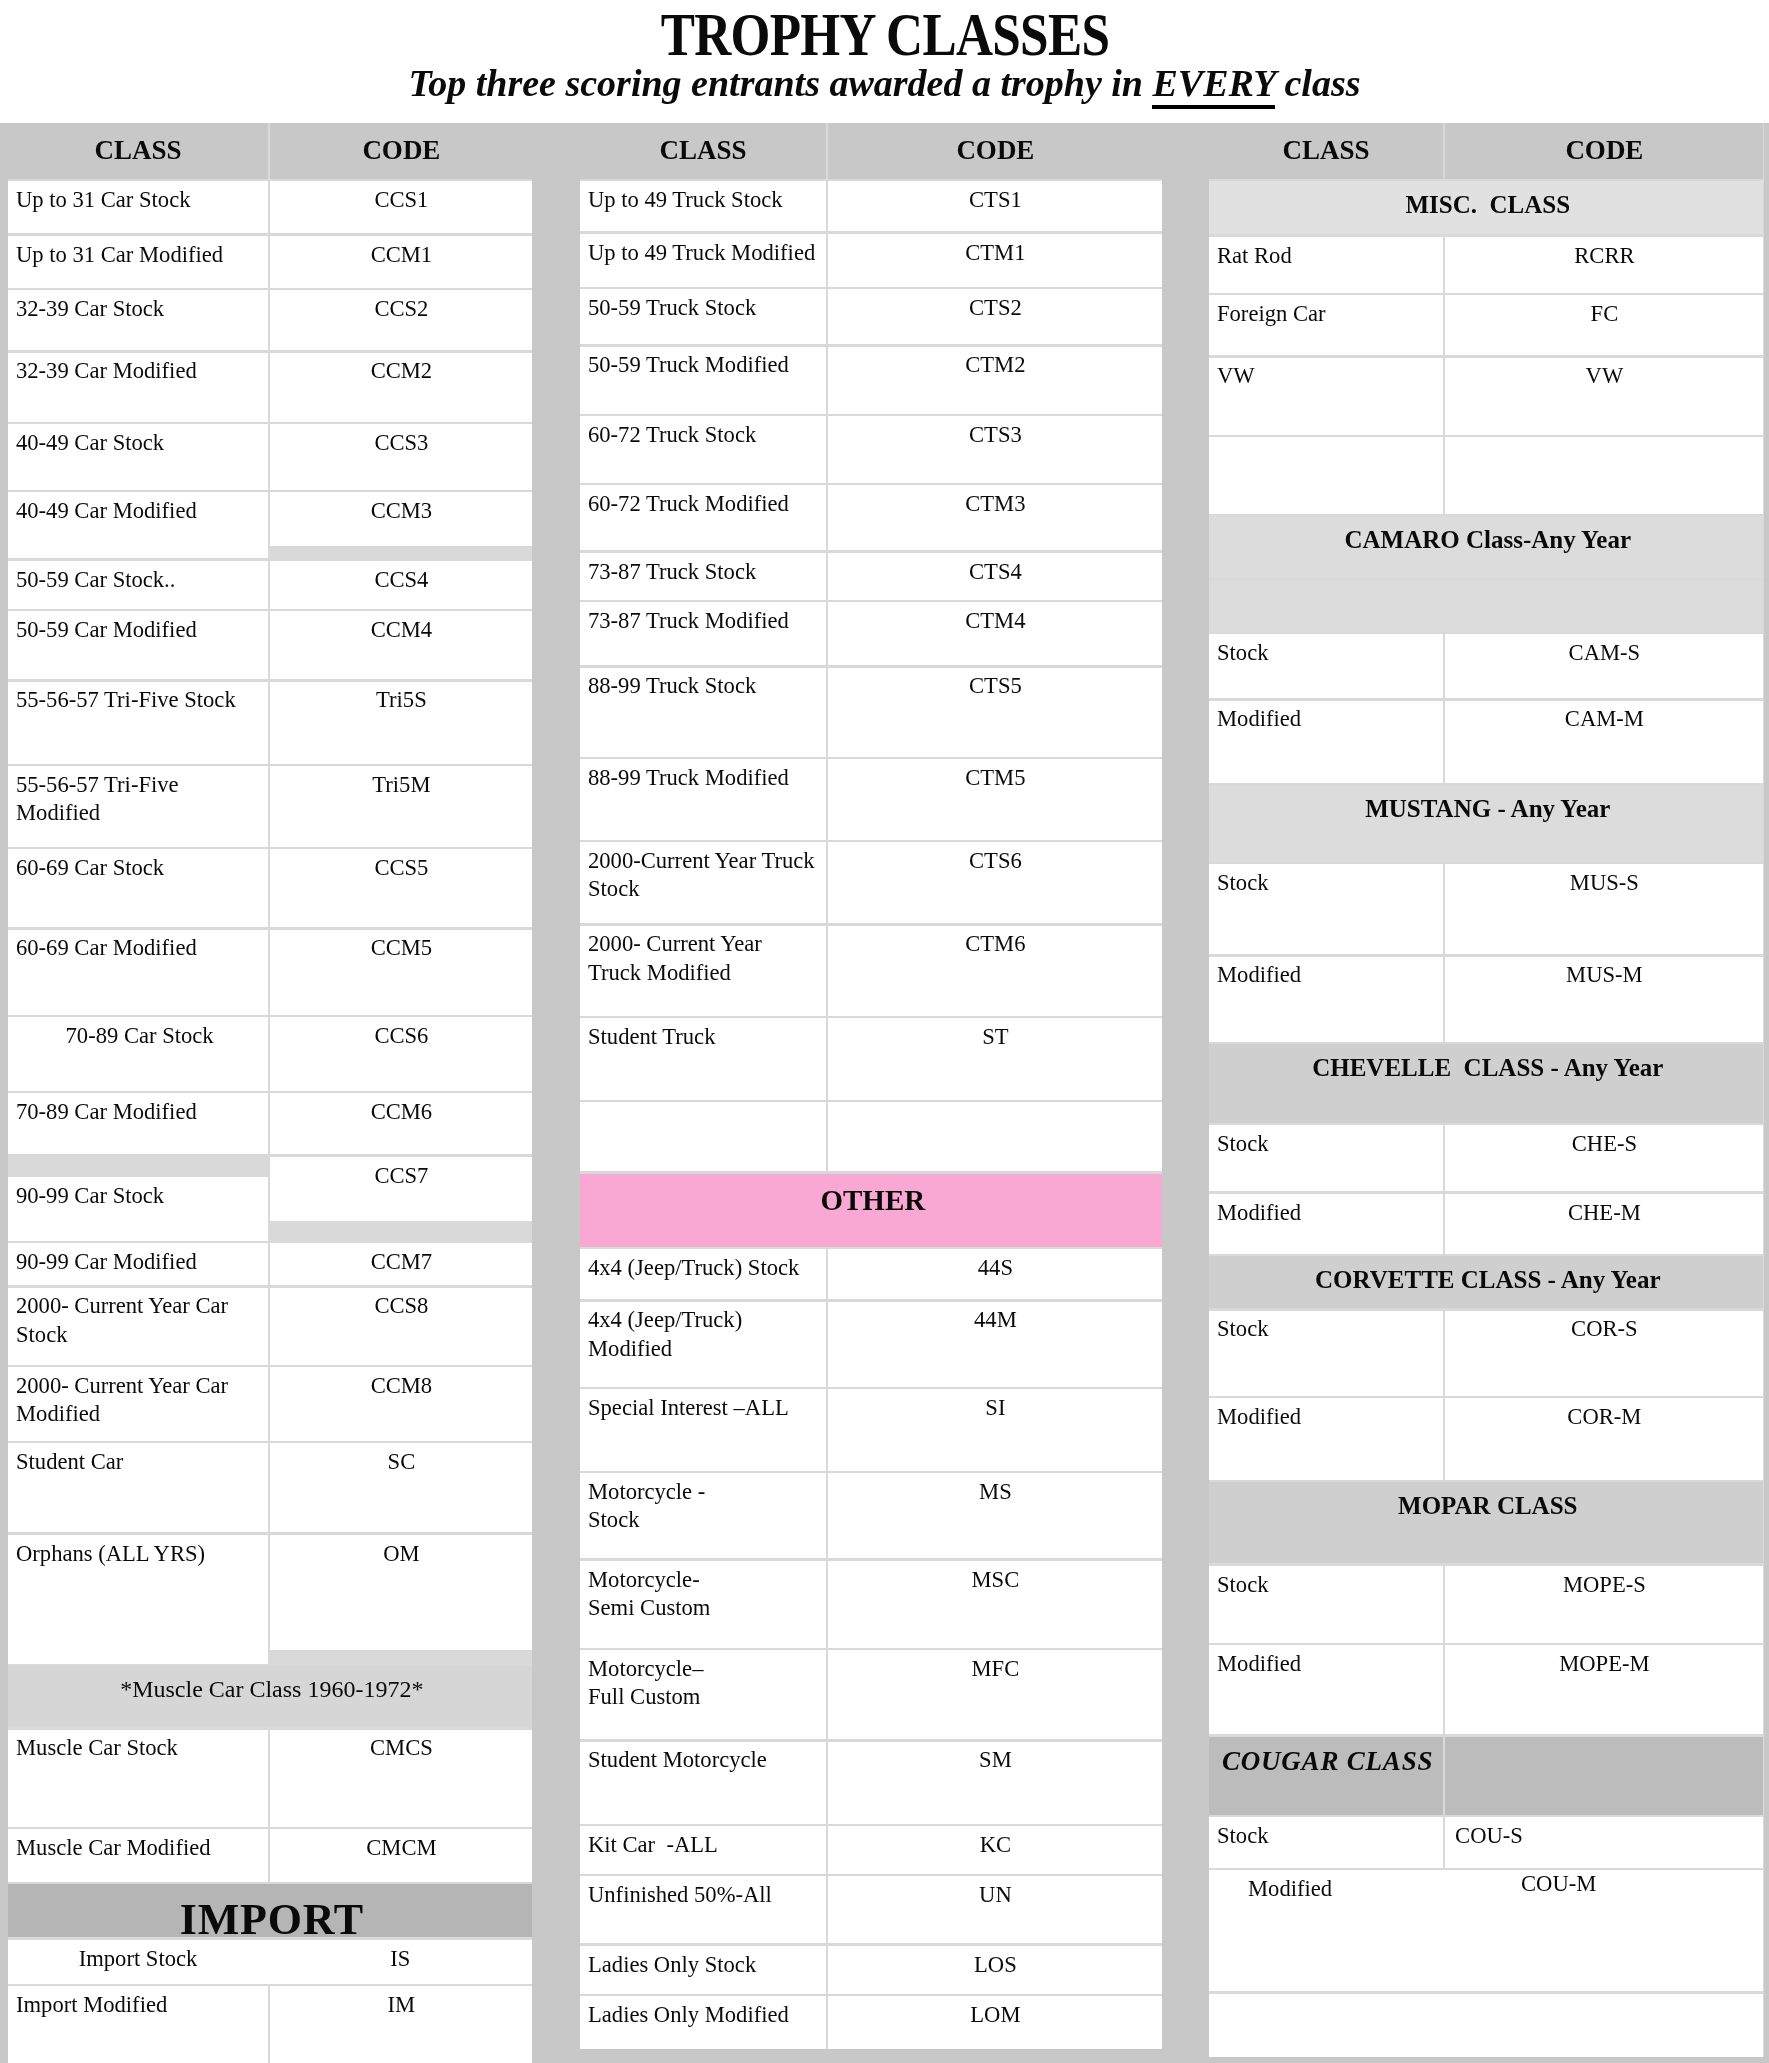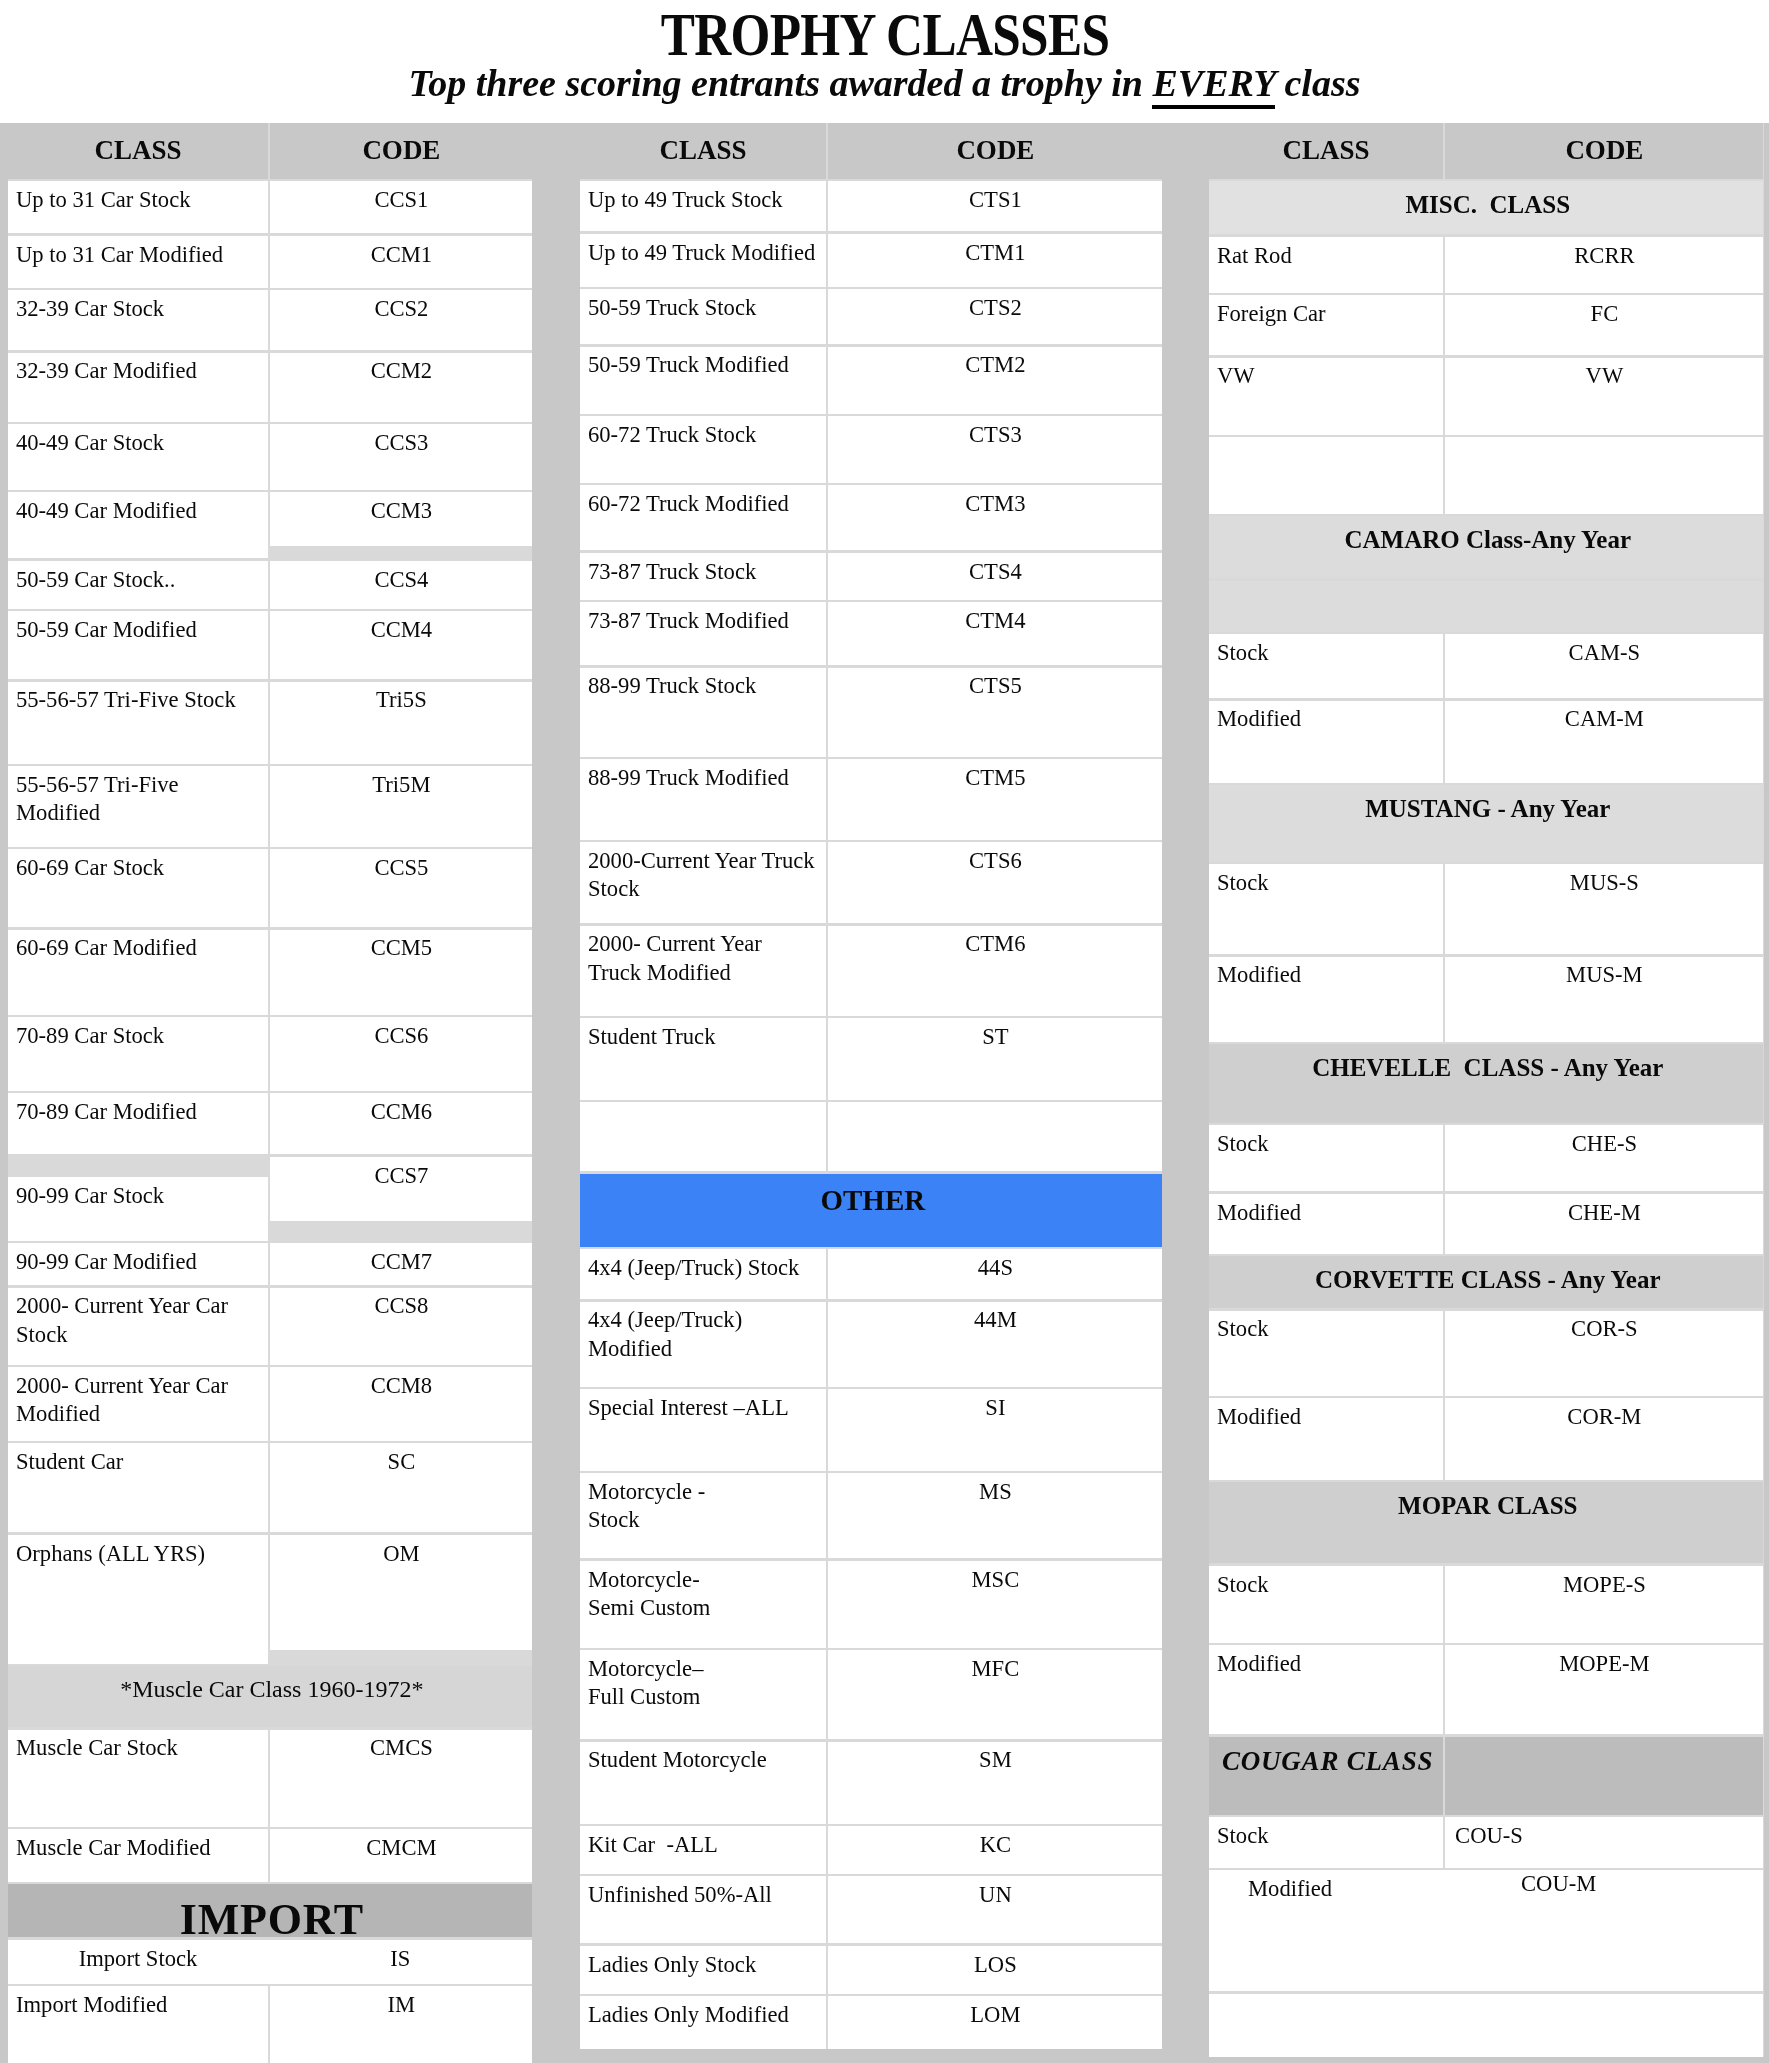--- a/index.html
+++ b/index.html
@@ -54,21 +54,21 @@
   .sec{
     text-align:center;font-weight:bold;font-size:25px;
     padding-top:8px;
   }
   .sec-light  {background:#e1e1e1;}
   .sec-light2 {background:#dcdcdc;}
   .sec-mid    {background:#cfcfcf;}
   .sec-dark   {background:#bcbcbc;font-style:italic;font-size:27px;letter-spacing:0.8px;}
   .sec-muscle {background:#d6d6d6;font-weight:normal;font-size:24px;}
   .sec-import {background:#b5b5b5;font-size:44px;letter-spacing:0.8px;}
-  .sec-other  {background:#3b82f6;font-size:29px;}
+  .sec-other  {background:#f9a8d4;font-size:29px;}
   .rowspan{display:flex;padding:0;}
   .fx-class,.fx-code{display:block;box-sizing:border-box;padding-top:4.8px;}
   .fx-class{padding-left:8px;}
   .fx-center{text-align:center;padding-left:0;}
   .fx-indent{padding-left:39px;}
   .fx-code{flex:1;text-align:center;}
   .fx-code-shift{flex:1;text-align:center;padding-right:89px;}
 </style>
 </head>
 <body>
@@ -100,21 +100,21 @@
       <div class="cell code" style="height: 68px;">CCM4</div>
       <div class="cell cls" style="height: 82px;">55-56-57 Tri-Five Stock</div>
       <div class="cell code" style="height: 82px;">Tri5S</div>
       <div class="cell cls" style="height: 81px;">55-56-57 Tri-Five
 Modified</div>
       <div class="cell code" style="height: 81px;">Tri5M</div>
       <div class="cell cls" style="height: 78px;">60-69 Car Stock</div>
       <div class="cell code" style="height: 78px;">CCS5</div>
       <div class="cell cls" style="height: 85px;">60-69 Car Modified</div>
       <div class="cell code" style="height: 85px;">CCM5</div>
-      <div class="cell cls" style="height: 74px;">70-89 Car Stock</div>
+      <div class="cell cls" style="height: 74px; text-align: center;">70-89 Car Stock</div>
       <div class="cell code" style="height: 74px;">CCS6</div>
       <div class="cell cls" style="height: 61px;">70-89 Car Modified</div>
       <div class="cell code" style="height: 61px;">CCM6</div>
       <div class="cell cls" style="height: 64px; margin-top: 20px;">90-99 Car Stock</div>
       <div class="cell code" style="height: 64px;">CCS7</div>
       <div class="cell cls" style="height: 42px;">90-99 Car Modified</div>
       <div class="cell code" style="height: 42px;">CCM7</div>
       <div class="cell cls" style="height: 77px;">2000- Current Year Car
 Stock</div>
       <div class="cell code" style="height: 77px;">CCS8</div>

